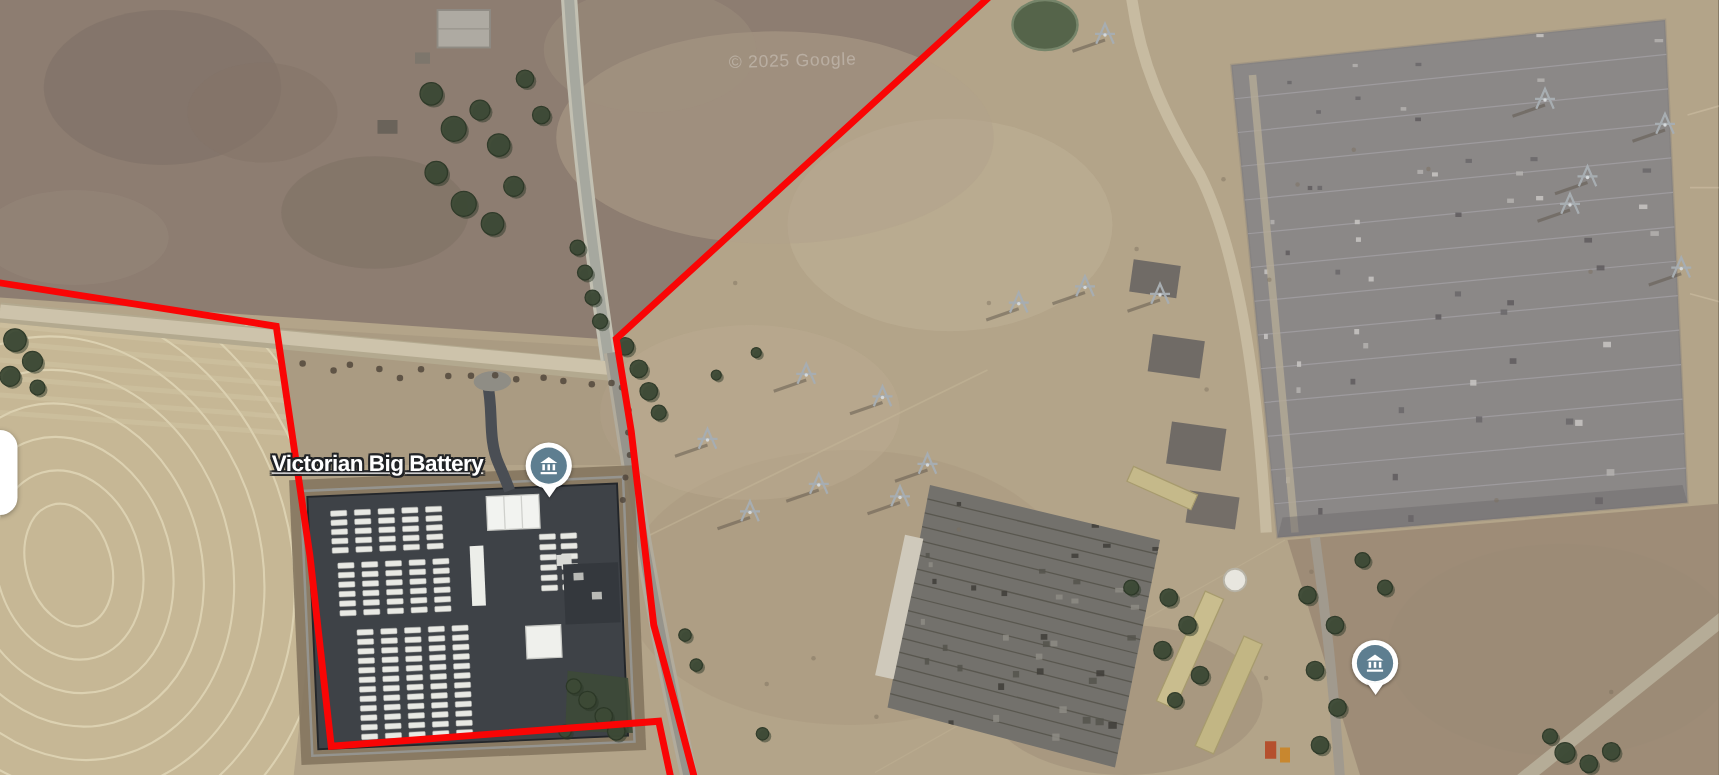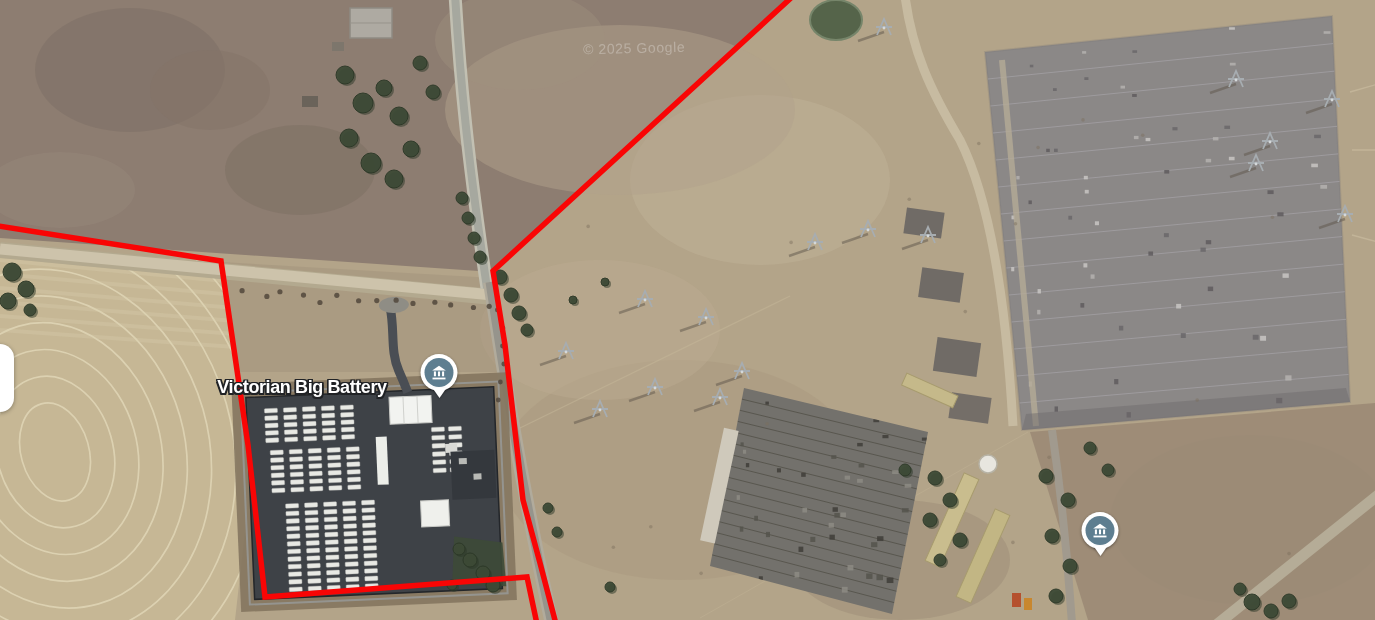--- a/index.html
+++ b/index.html
@@ -651,21 +651,21 @@
       </g>
   </svg>
 
   <div class="watermark">© 2025 Google</div>
 
   <svg class="layer" id="boundary-svg" viewBox="0 0 1375 620" style="z-index:25">
       <polyline points="-2,226 221,261 248,445 265,597 527,577 537,624" fill="none" stroke="#f90505" stroke-width="5.5" stroke-linejoin="miter"></polyline>
       <polyline points="792,-3 493,271 505,345 523,500 540,563 556,624" fill="none" stroke="#f90505" stroke-width="5.5" stroke-linejoin="miter"></polyline>
     </svg>
 
-  <div class="map-label" style="left: 302px; top: 387px;">
+  <div class="map-label" style="left: 302px; top: 371px; text-decoration: underline;">
     <span>Victorian Big Battery</span>
   </div>
   <div class="poi-marker" style="left: 439px; top: 372px;">
     <div class="pin-circle">
       <div class="pin-inner">
         <svg width="17" height="15" viewBox="0 0 24 22">
           <path d="M12 1 L22 8 H2 Z" fill="#fff"></path>
           <rect x="4.5" y="9.5" width="3" height="7" fill="#fff"></rect>
           <rect x="10.5" y="9.5" width="3" height="7" fill="#fff"></rect>
           <rect x="16.5" y="9.5" width="3" height="7" fill="#fff"></rect>

